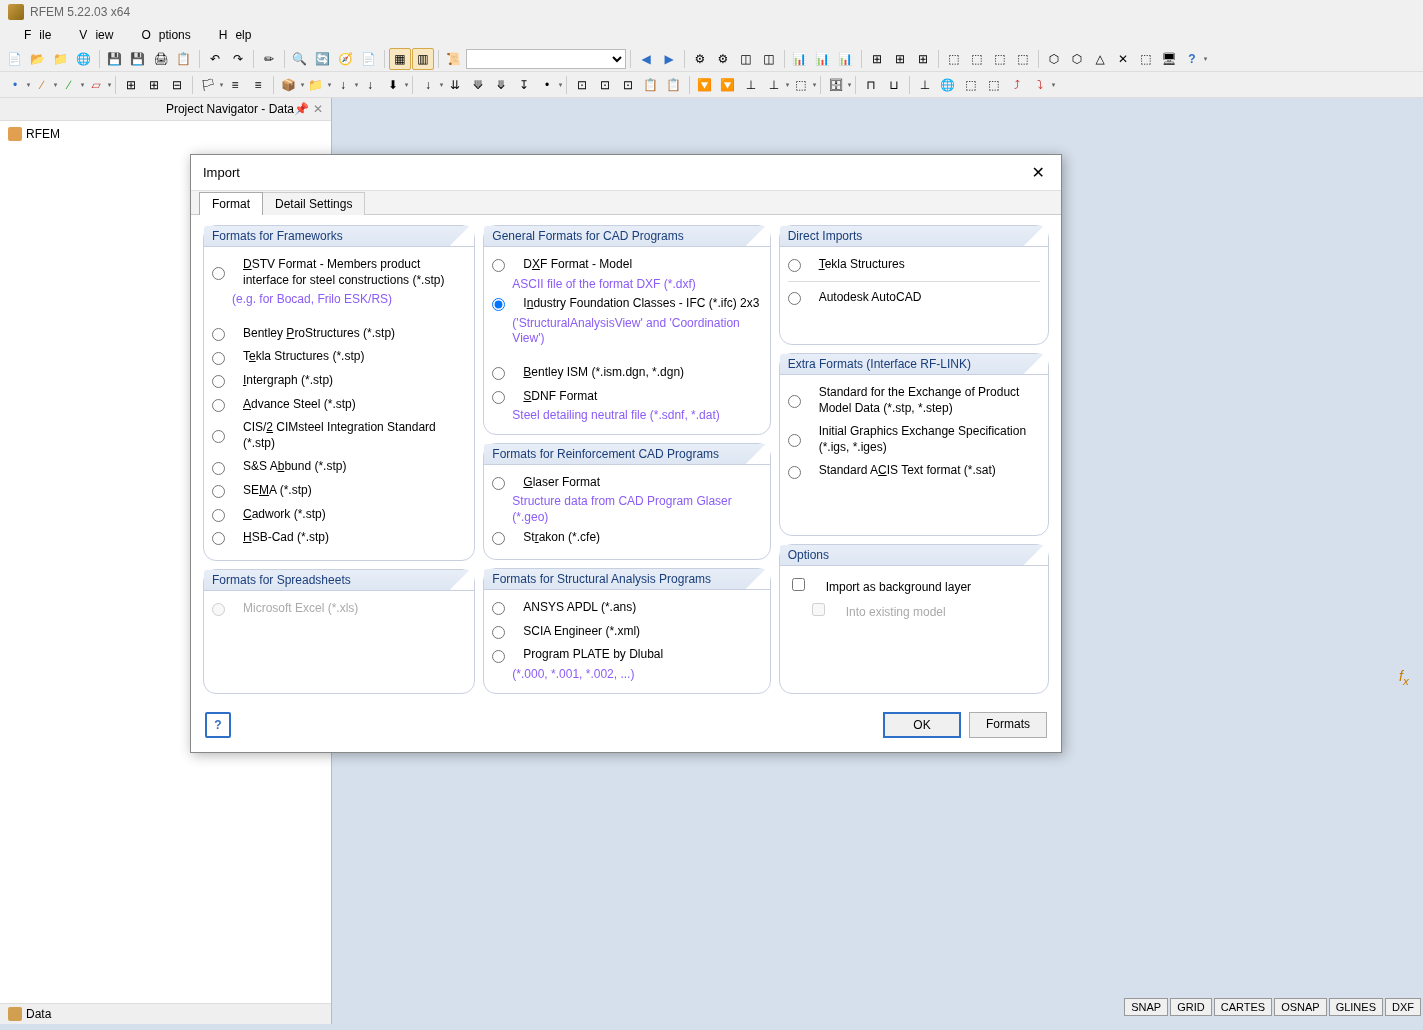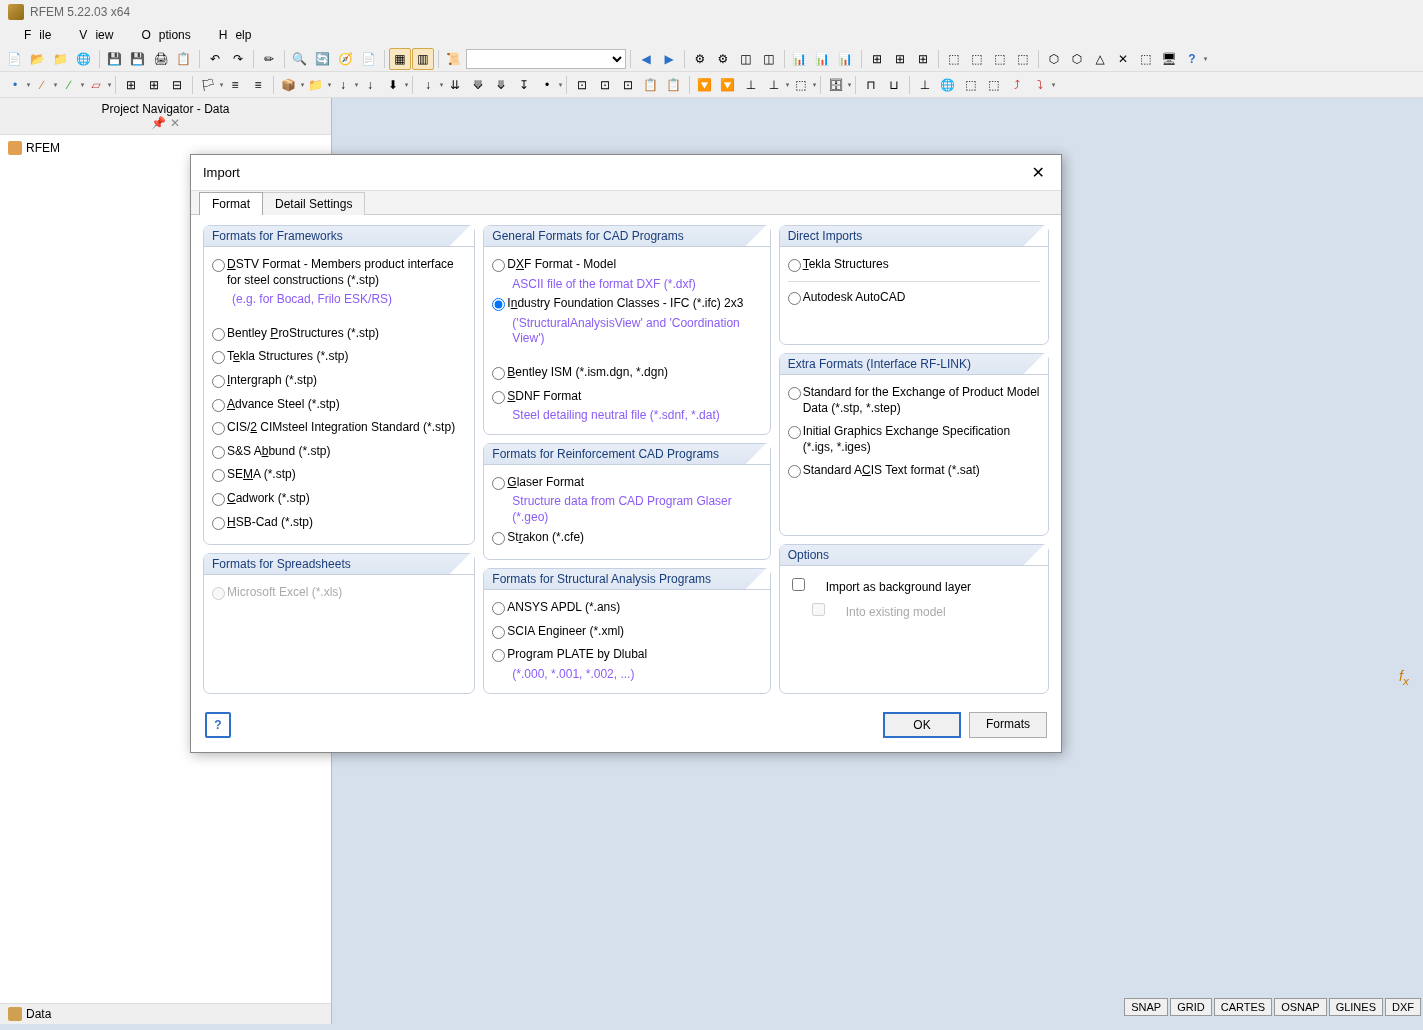--- a/index.html
+++ b/index.html
@@ -18,21 +18,21 @@
 .toolbar-row { background: #f0f0f0; padding: 2px 4px; display: flex; align-items: center; gap: 1px; border-bottom: 1px solid #ddd; height: 26px; }
 .tb-btn { width: 22px; height: 22px; border: 1px solid transparent; display: inline-flex; align-items: center; justify-content: center; cursor: pointer; border-radius: 2px; }
 .tb-sep { width: 1px; height: 18px; background: #ccc; margin: 0 3px; }
 .tb-dropdown { width: 3px; height: 22px; display: inline-flex; align-items: center; justify-content: center; font-size: 7px; color: #666; cursor: pointer; }
 .tb-combo { width: 160px; height: 20px; border: 1px solid #bbb; background: #fff; font-size: 11px; }
 .tb-btn.active { background: #f8e7c0; border-color: #d4a84b; }
 
 
 .main-area { display: flex; height: calc(100% - 104px); position: relative; }
 .navigator { width: 332px; background: #fff; border-right: 1px solid #bbb; display: flex; flex-direction: column; }
-.nav-header { background: #efefef; padding: 4px 8px; display: flex; align-items: center; justify-content: flex-end; border-bottom: 1px solid #ddd; flex-direction: column; }
+.nav-header { background: #efefef; padding: 4px 8px; display: flex; align-items: center; justify-content: flex-end; border-bottom: 1px solid #ddd; }
 .nav-header-right { display: flex; gap: 4px; color: #888; }
 .nav-body { flex: 1; background: #fff; padding: 4px; }
 .nav-item { display: flex; align-items: center; gap: 4px; padding: 2px 4px; }
 .nav-item .icon { width: 14px; height: 14px; background: #e0a050; border-radius: 2px; }
 .nav-tab { background: #efefef; padding: 3px 8px; border-top: 1px solid #ddd; display: flex; align-items: center; gap: 4px; }
 .nav-tab .icon { width: 14px; height: 14px; background: #d0a050; border-radius: 2px; }
 
 .viewport { flex: 1; background: #d6e0ec; position: relative; }
 
 
@@ -50,26 +50,26 @@
 .tab-strip { display: flex; padding-left: 8px; background: #f3f3f3; border-top: 1px solid #e0e0e0; }
 .tab { padding: 4px 12px; background: #f3f3f3; border: 1px solid #ccc; border-bottom: none; margin-right: -1px; cursor: pointer; position: relative; top: 1px; }
 .tab.active { background: #fff; border-color: #aaa; z-index: 1; }
 
 .dialog-body { padding: 10px 12px 8px 12px; background: #fff; border-top: 1px solid #ccc; display: flex; gap: 8px; }
 .col { display: flex; flex-direction: column; gap: 8px; }
 .col1 { width: 273px; }
 .col2 { width: 288px; }
 .col3 { width: 271px; }
 
-.group { border: 1px solid #c8d0e0; border-radius: 7px; position: relative; }
+.group { border: 1px solid #c8d0e0; border-radius: 13px; position: relative; }
 .group-header { background: linear-gradient(#e8eef7, #dde6f2); color: #1a3e7a; padding: 3px 8px; font-size: 12px; border-top-left-radius: 3px; border-top-right-radius: 3px; border-bottom: 1px solid #c8d0e0; position: relative; }
 .group-header::after { content: ''; position: absolute; right: 0; top: 0; bottom: 0; width: 24px; background: linear-gradient(135deg, transparent 43%, #fff 46%); }
 .group-body { padding: 6px 8px 10px 8px; }
 
-.radio-row { display: flex; align-items: flex-start; gap: 2px; padding: 4px 0; cursor: pointer; }
+.radio-row { display: flex; align-items: center; gap: 18px; padding: 4px 0; cursor: pointer; }
 .radio-row input[type=radio] { margin: 2px 0 0 0; }
 .radio-row.disabled { color: #aaa; }
 .radio-label { line-height: 1.3; }
 .radio-sub { padding-left: 20px; color: #8b5cf6; line-height: 1.3; }
 
 .options-row { display: flex; align-items: flex-end; gap: 18px; padding: 3px 0; }
 .options-row.indented { padding-left: 20px; }
 .options-row.disabled { color: #aaa; }
 
 .dialog-footer { padding: 10px 14px 14px 14px; display: flex; justify-content: space-between; align-items: center; }

